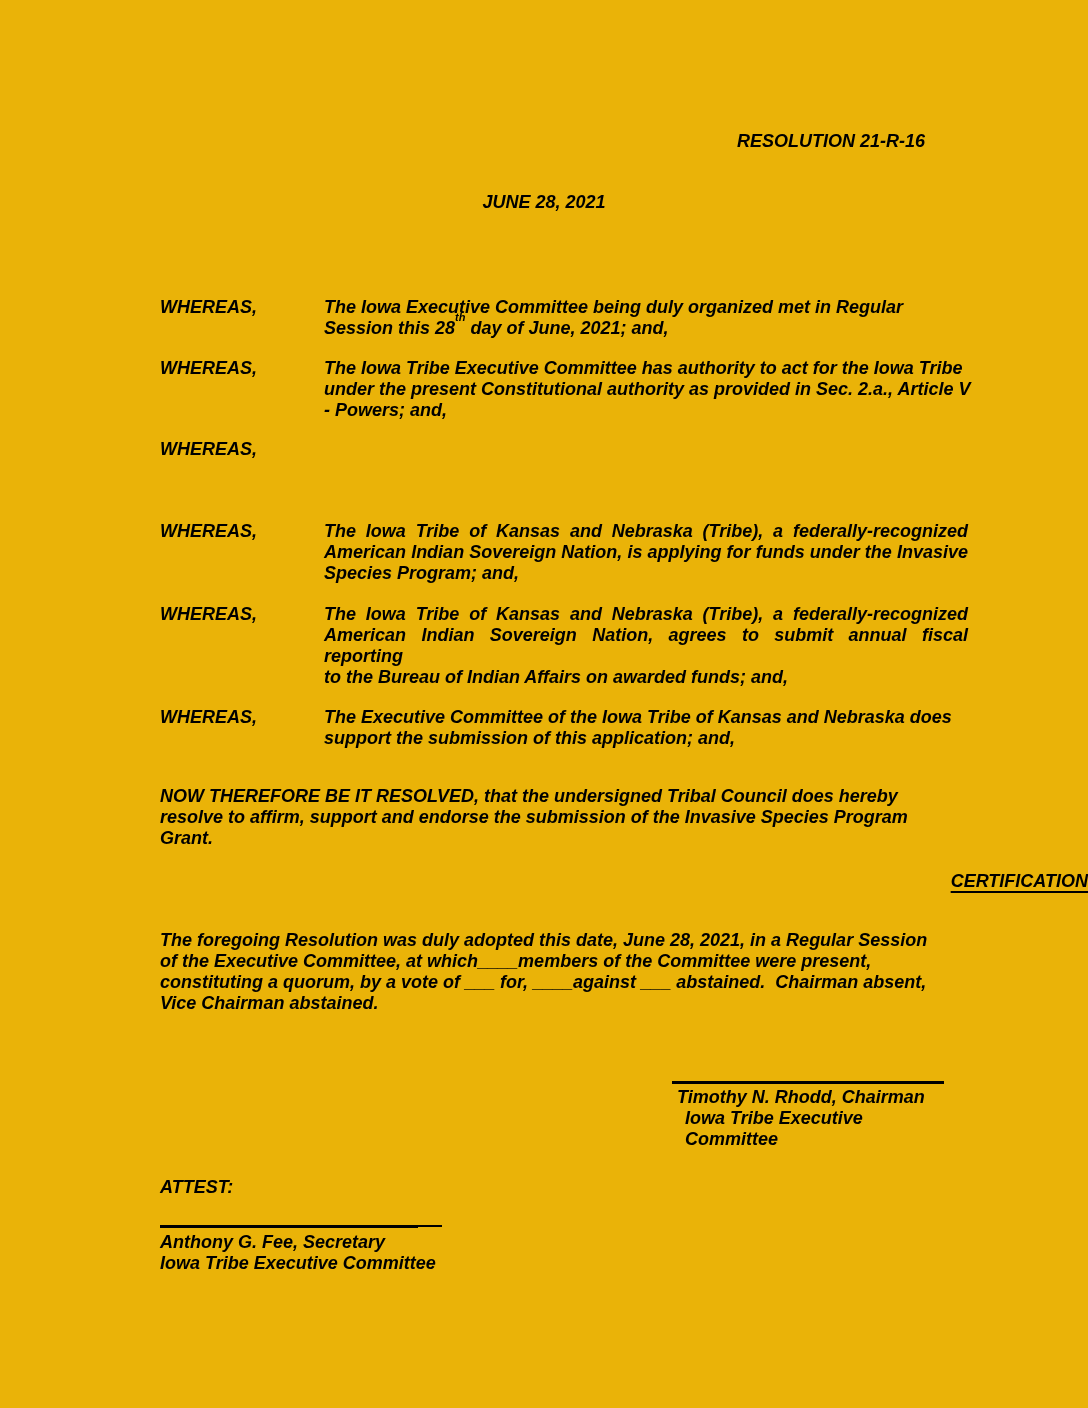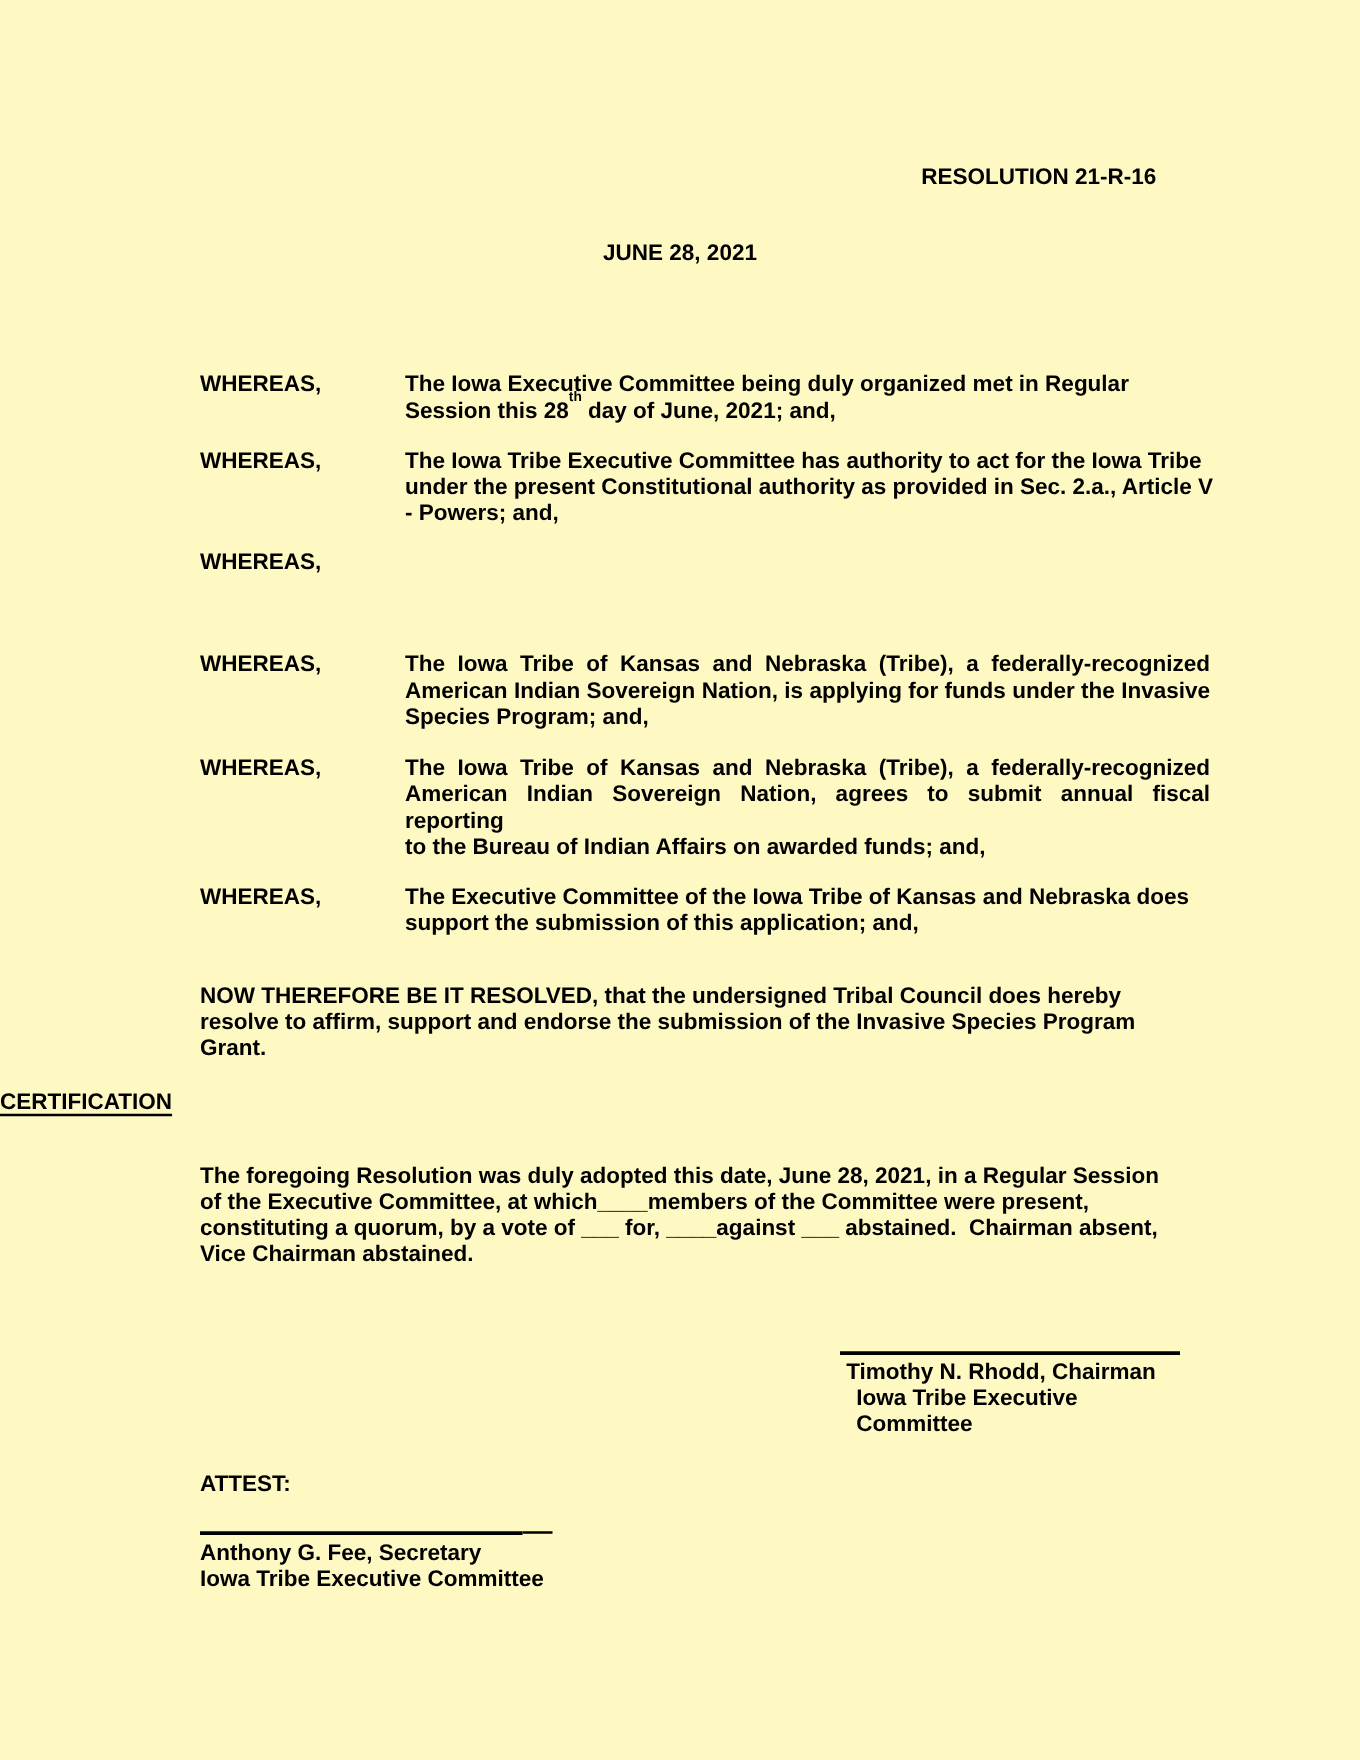--- a/index.html
+++ b/index.html
@@ -3,40 +3,40 @@
 <meta charset="utf-8">
 <style>
   * { margin:0; padding:0; box-sizing:border-box; }
   html, body { background:#ffffff; }
   body {
     width:1088px; height:1408px; position:relative; overflow:hidden;
     font-family:"Liberation Sans","DejaVu Sans",sans-serif;
     font-weight:700; color:#000; font-size:18px; line-height:21px;
     -webkit-font-smoothing:antialiased;
   }
-  .page { position:absolute; inset:0; background:#fef9c3; }
+  .page { position:absolute; inset:0; background:#eab308;font-style:italic; }
 
   .res-num { position:absolute; top:131px; right:163px; }
 
   .title-block { position:absolute; top:191px; left:0; width:100%; text-align:center; line-height:22px; }
 
   .clause { position:absolute; left:160px; width:772px; display:flex; align-items:flex-start;gap:36px; }
   .clause-label { width:128px; flex:none; }
   .clause-text { width:644px; flex:none; }
   .pre { white-space:pre; }
 
   .justified .jline { text-align:justify; text-align-last:justify; }
   .justified .jline:last-child { text-align-last:left; }
 
   sup { font-size:11px; line-height:0; position:relative; top:-6px; font-weight:700; }
 
   .para { position:absolute; left:160px; width:790px; }
 
   .cert-heading {
-    position:absolute; top:871px; left:0; width:100%; text-align:left;
+    position:absolute; top:871px; left:0; width:100%; text-align:right;
     text-decoration:underline; text-decoration-thickness:2px; text-underline-offset:4px;
   }
 
   .sig-block { position:absolute; }
   .sig-line { border-bottom:3px solid #000; }
 
   .chairman { top:1068px; left:652px; width:276px;margin-left:20px; }
   .chairman .sig-line { height:16px; width:272px; }
   .chairman .sig-name { margin-top:3px; padding-left:5px; }
   .chairman .sig-org { padding-left:13px; }

